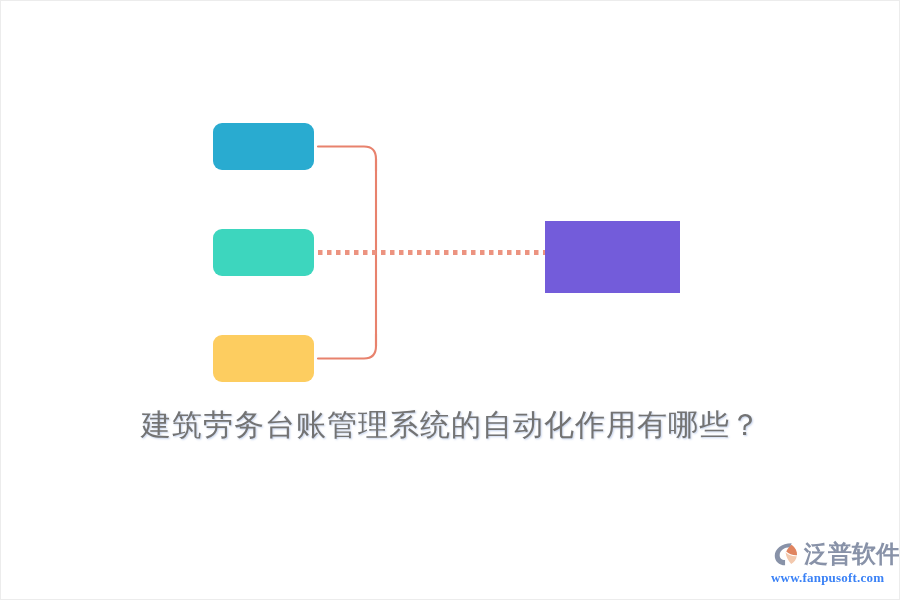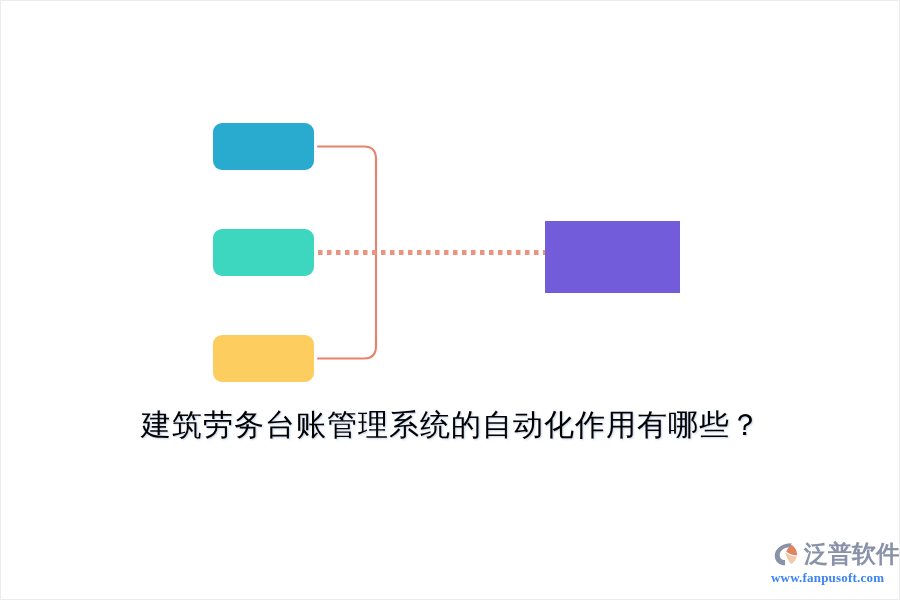--- a/index.html
+++ b/index.html
@@ -50,21 +50,21 @@
   #title {
     position: absolute;
     left: 0;
     top: 404px;
     width: 900px;
     text-align: center;
     font-family: "Liberation Serif", "DejaVu Serif", serif;
     font-size: 30px;
     font-weight: 400;
     letter-spacing: 1px;
-    color: #000000;
+    color: #737373;
     text-shadow: 1px 1px 2px rgba(120,150,210,0.45);
     white-space: nowrap;
   }
 
   
   #watermark {
     position: absolute;
     left: 770px;
     top: 538px;
     width: 122px;

